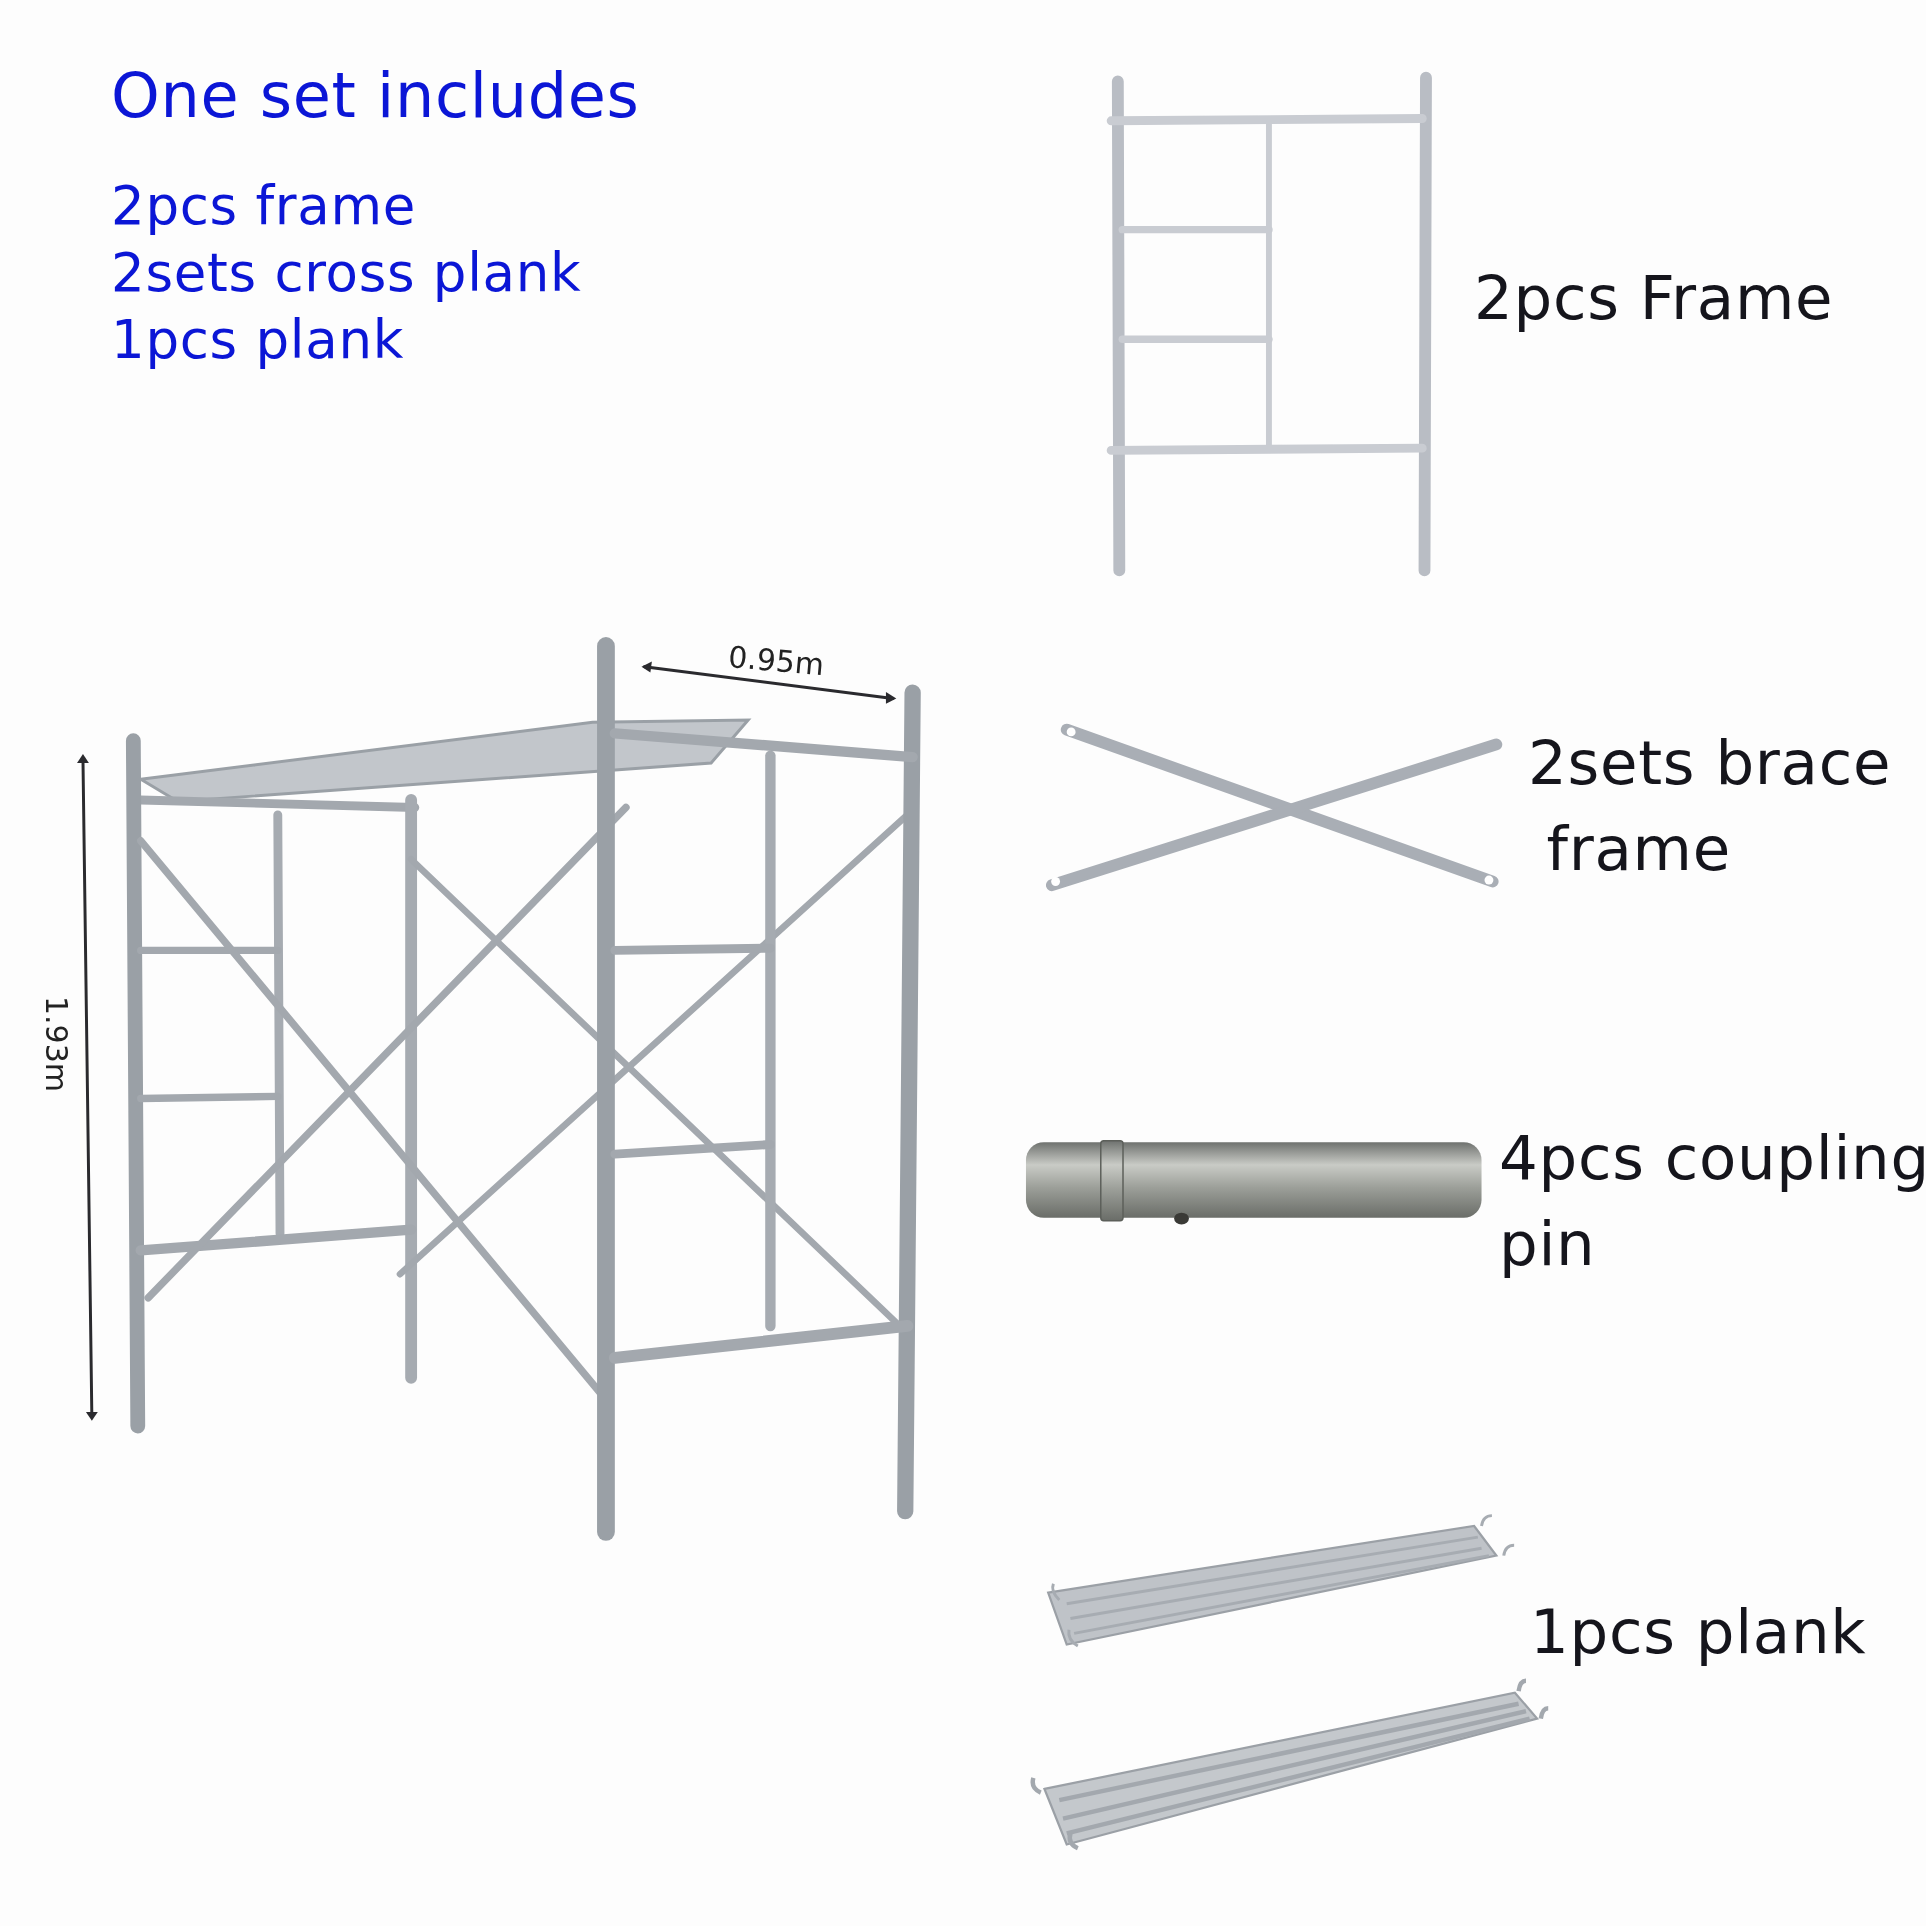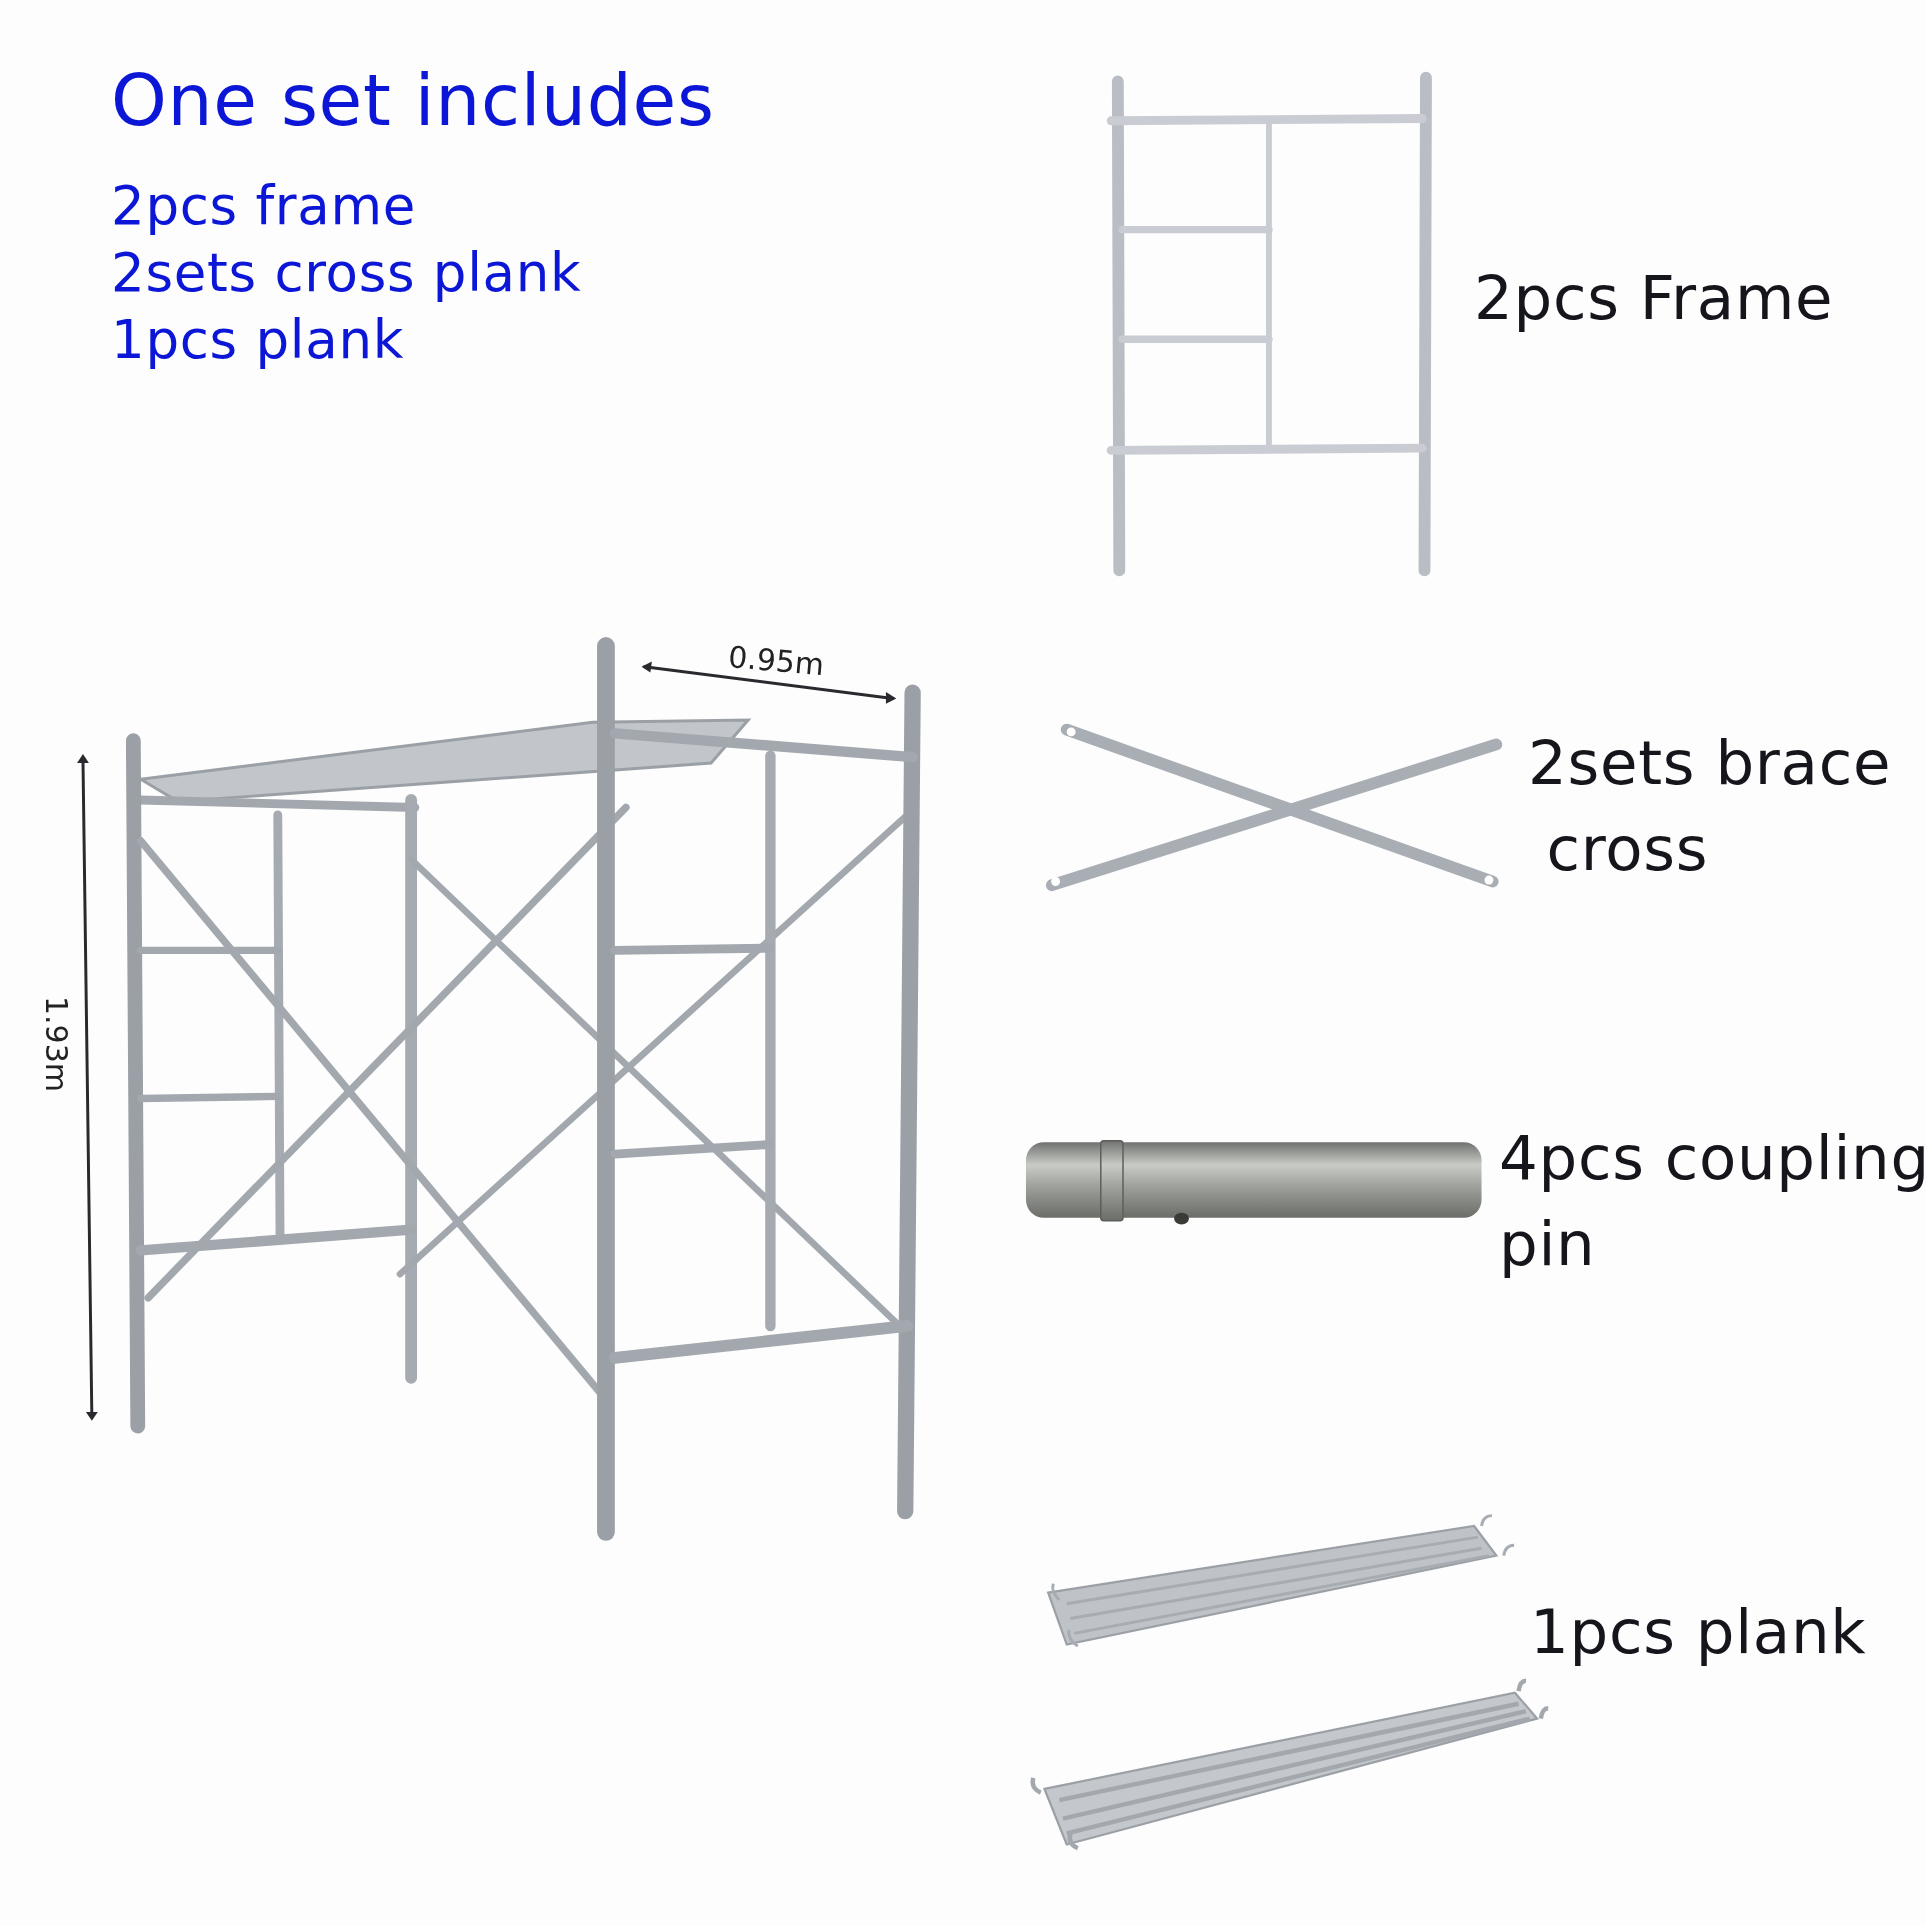--- a/index.html
+++ b/index.html
@@ -1,21 +1,21 @@
 <!DOCTYPE html>
 <html style="font-size:12px"><head>
 <meta charset="utf-8">
 <style>
   html, body { margin: 0; padding: 0; background: #fdfdfd; }
   #canvas { position: relative; width: 1926px; height: 1926px; background: #fdfdfd; overflow: hidden;
     font-family: "DejaVu Sans", "Liberation Sans", sans-serif; }
   .abs { position: absolute; }
   .blue { color: #0b16d6; }
   .dark { color: #15151c; }
-  #title { left: 111px; top: 65px; font-size: 71px; line-height: 1; white-space: nowrap; letter-spacing: 0.7px; }
+  #title { left: 111px; top: 65px; font-size: 62px; line-height: 1; white-space: nowrap; letter-spacing: 0.7px; }
   #includes { left: 111px; top: 172px; margin: 0; padding: 0; list-style: none; font-size: 53px; line-height: 67px; letter-spacing: 0.7px; }
   #includes li { white-space: nowrap; }
   .label { font-size: 61px; line-height: 86px; white-space: nowrap; letter-spacing: 0.7px; }
   #lbl-frame { left: 1474px; top: 255px; }
   #lbl-brace { left: 1528px; top: 720px; }
   #lbl-brace .l2 { padding-left: 18.5px; }
   #lbl-pin { left: 1499px; top: 1115px; }
   #lbl-plank { left: 1530px; top: 1589px; }
   .dim { font-size: 30px; color: #222; white-space: nowrap; }
   #dim-width { left: 730px; top: 639px; transform: rotate(5deg); transform-origin: left top; }
@@ -97,21 +97,21 @@
     <g stroke="#a9aeb5" stroke-linecap="round">
       <line x1="1440" y1="985" x2="2015" y2="1190" stroke-width="16"></line>
       <line x1="1420" y1="1195" x2="2020" y2="1005" stroke-width="16"></line>
       <circle cx="1446" cy="988" r="6" fill="#fff" stroke="none"></circle>
       <circle cx="1425" cy="1190" r="6" fill="#fff" stroke="none"></circle>
       <circle cx="2010" cy="1188" r="6" fill="#fff" stroke="none"></circle>
     </g>
   </svg>
   <div id="lbl-brace" class="abs label dark">
     <div>2sets brace</div>
-    <div class="l2">cross</div>
+    <div class="l2">frame</div>
   </div>
 
   <svg width="1926" height="1926" style="left:0;top:0;" viewBox="0 0 2600 2600">
     <defs>
       <linearGradient id="pin" x1="0" x2="0" y1="0" y2="1">
         <stop offset="0" stop-color="#6f726f"></stop>
         <stop offset="0.3" stop-color="#c9cbc6"></stop>
         <stop offset="0.6" stop-color="#9c9f99"></stop>
         <stop offset="1" stop-color="#6a6d68"></stop>
       </linearGradient>

